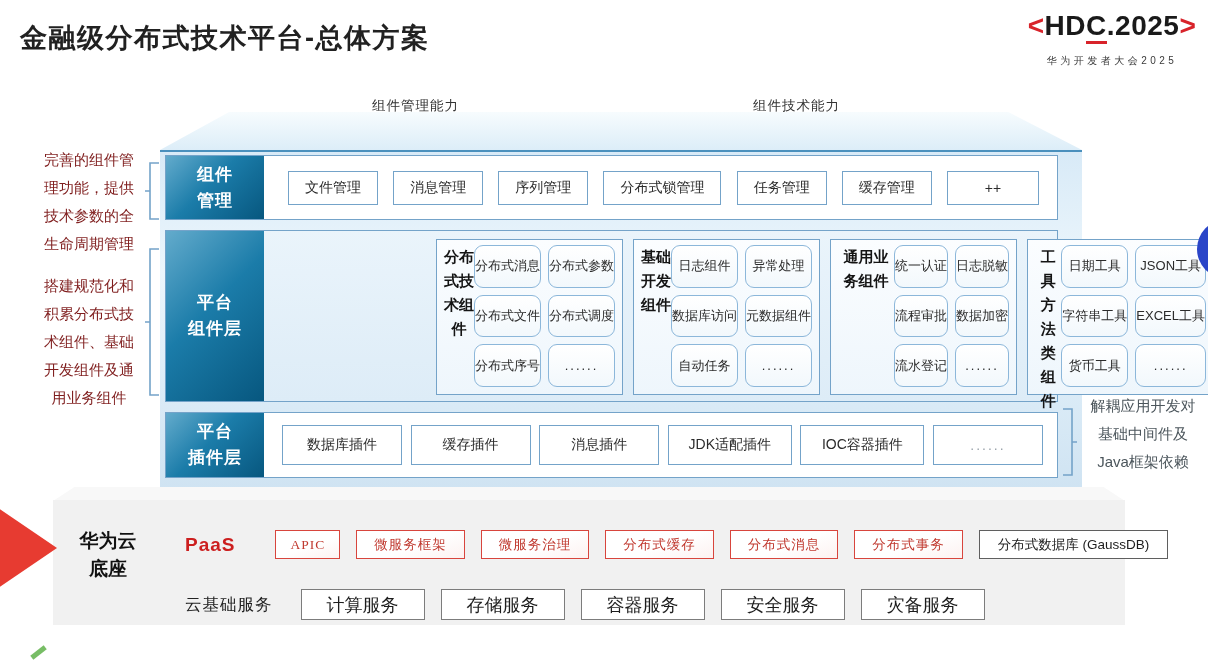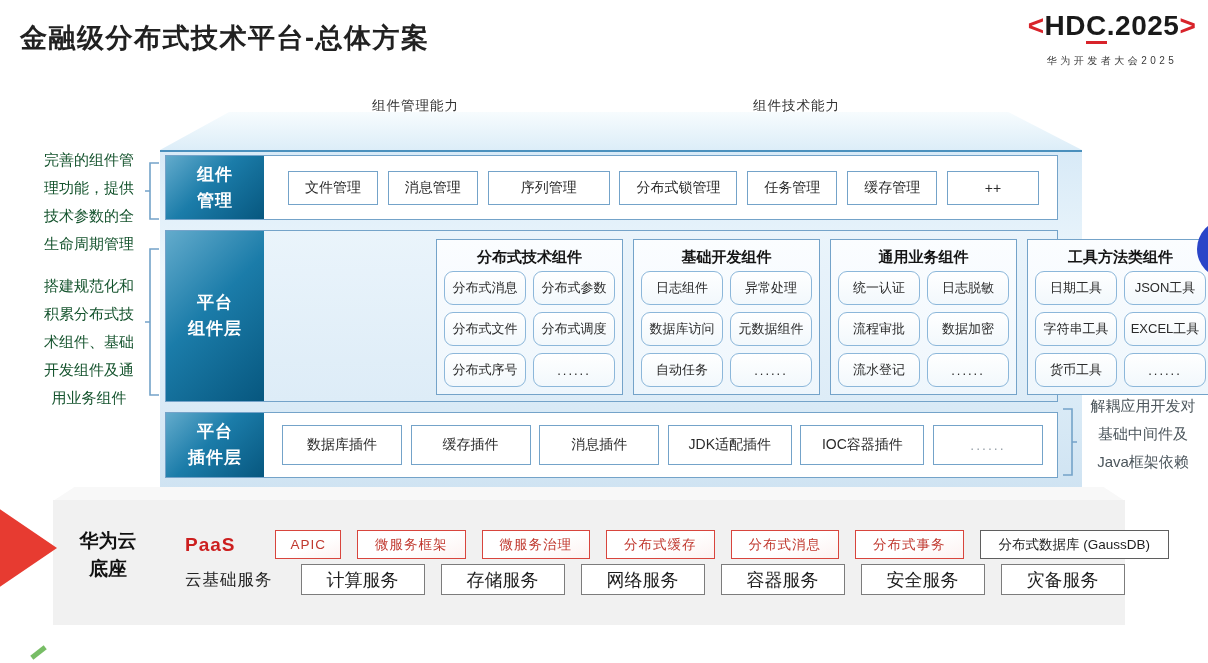--- a/index.html
+++ b/index.html
@@ -41,47 +41,47 @@
                  background:linear-gradient(135deg,#63abcc 0%,#1b7ca9 45%,#07577f 100%); }
   .box { display:flex; align-items:center; justify-content:center; background:#fff;
          border:1px solid #74a3c9; color:#2b2b2b; font-size:14px; white-space:nowrap; }
   .dots { color:#9aa3ab; letter-spacing:2px; }
 
   .row-items { position:absolute; display:flex; justify-content:space-between; align-items:center; }
 
   
   .col-wrap { position:absolute; left:270px; top:8px; width:778px; height:156px; display:flex; gap:10px; }
   .comp-col { flex:1; border:1px solid #74a3c9; background:linear-gradient(180deg,#fbfdff 0%,#eef6fc 100%);
-              padding:5px 7px 7px 7px; display:flex; flex-direction:column; }
+              padding:5px 7px 7px 7px; display:flex; }
   .col-title { text-align:center; font-size:15px; font-weight:bold; color:#141414; height:26px; line-height:24px; }
   .col-grid { flex:1; display:grid; grid-template-columns:1fr 1fr; gap:7px; }
   .rbox { display:flex; align-items:center; justify-content:center; border:1px solid #8cb7da; border-radius:9px;
           background:linear-gradient(180deg,#ffffff 0%,#f2f8fc 100%); font-size:13px; color:#2b2b2b; white-space:nowrap; }
 
   
   .bracket { position:absolute; }
 
   
-  .note { position:absolute; font-size:15px; line-height:28px; color:#14532d; text-align:center; }
+  .note { position:absolute; font-size:15px; line-height:28px; color:#7f1d1d; text-align:center; }
   .note-right { color:#4c565c; }
 
   
   .panel-top { position:absolute; left:53px; top:487px; width:1072px; height:14px; background:#f8f8f8;
                clip-path:polygon(2% 0, 98% 0, 100% 100%, 0 100%); }
   .panel { position:absolute; left:53px; top:500px; width:1072px; height:125px; background:#f1f1f1; }
   .fnd-label { position:absolute; left:62px; top:527px; width:92px; text-align:center; font-size:19px;
                line-height:28px; font-weight:bold; color:#111; }
   .paas-row { position:absolute; left:185px; top:530px; display:flex; align-items:center; gap:16px; }
   .paas-title { font-size:19px; font-weight:bold; color:#cc1f1f; letter-spacing:1px; margin-right:24px; }
   .redbox { display:flex; align-items:center; justify-content:center; height:29px; padding:0 17px;
             border:1px solid #d8453d; background:linear-gradient(160deg,#fff 55%,#fbe9e7 130%);
             color:#c0392f; font-size:13.5px; letter-spacing:1px; white-space:nowrap; }
   .dbbox  { display:flex; align-items:center; justify-content:center; height:29px; padding:0 18px;
             border:1px solid #5f5f5f; background:#fff; color:#1d1d1d; font-size:13.5px; white-space:nowrap; }
-  .cloud-row { position:absolute; left:185px; top:564px; display:flex; align-items:center; gap:16px; }
+  .cloud-row { position:absolute; left:185px; top:589px; display:flex; align-items:center; gap:16px; }
   .cloud-title { font-size:16.5px; color:#222; letter-spacing:1px; margin-right:12px; }
   .graybox { display:flex; align-items:center; justify-content:center; width:124px; height:31px;
              border:1px solid #7c7c7c; background:#fff; color:#1d1d1d; font-size:18px; white-space:nowrap; }
 
   
   .red-wedge { position:absolute; left:0; top:506px; width:57px; height:84px; background:#e73b31;
                clip-path:polygon(0 4%, 100% 50%, 0 96%); }
   .blue-circle { position:absolute; left:1197px; top:220px; width:56px; height:58px; border-radius:50%;
                  background:#2a45c8; }
   .green-mark { position:absolute; left:30px; top:650px; width:17px; height:5px; background:#5fb24a;
@@ -131,21 +131,21 @@
   <div class="note note-right preline" style="left:1082px; top:392px; width:122px;">解耦应用开发对
 基础中间件及
 Java框架依赖</div>
 
   <div class="layer" style="left:165px; top:155px; width:893px; height:65px;">
     <div class="layer-label preline">组件
 管理</div>
     <div class="row-items" style="left:122px; right:18px; top:0; bottom:0;">
       <div class="box" style="height:34px; min-width:88px; padding:0 16px;">文件管理</div>
       <div class="box" style="height:34px; min-width:88px; padding:0 16px;">消息管理</div>
-      <div class="box" style="height:34px; min-width:88px; padding:0 32px;">序列管理</div>
+      <div class="box" style="height:34px; min-width:88px; padding:0 16px;">序列管理</div>
       <div class="box" style="height:34px; min-width:110px; padding:0 16px;">分布式锁管理</div>
       <div class="box" style="height:34px; min-width:88px; padding:0 16px;">任务管理</div>
       <div class="box" style="height:34px; min-width:88px; padding:0 16px;">缓存管理</div>
       <div class="box" style="height:34px; min-width:92px; padding:0 16px;">++</div>
     </div>
   </div>
 
   <div class="layer" style="left:165px; top:230px; width:893px; height:172px; background:linear-gradient(180deg,#eaf4fb,#ddecf7);">
     <div class="layer-label preline">平台
 组件层</div>
@@ -216,34 +216,33 @@
   </div>
 
   <div class="panel-top"></div>
   <div class="panel"></div>
   <div class="red-wedge"></div>
   <div class="fnd-label preline">华为云
 底座</div>
 
   <div class="paas-row">
     <div class="paas-title">PaaS</div>
-    <div class="redbox" style="padding:0 14px;">APIC</div>
+    <div class="redbox" style="padding:0 14px;font-family:Liberation Serif, serif;">APIC</div>
     <div class="redbox">微服务框架</div>
     <div class="redbox">微服务治理</div>
     <div class="redbox">分布式缓存</div>
     <div class="redbox">分布式消息</div>
     <div class="redbox">分布式事务</div>
     <div class="dbbox">分布式数据库 (GaussDB)</div>
   </div>
 
   <div class="cloud-row">
     <div class="cloud-title">云基础服务</div>
     <div class="graybox">计算服务</div>
     <div class="graybox">存储服务</div>
-    <div class="graybox">网络服务</div>
     <div class="graybox">容器服务</div>
     <div class="graybox">安全服务</div>
     <div class="graybox">灾备服务</div>
   </div>
 
   <div class="blue-circle"></div>
   <div class="green-mark"></div>
 
 </div>
 

